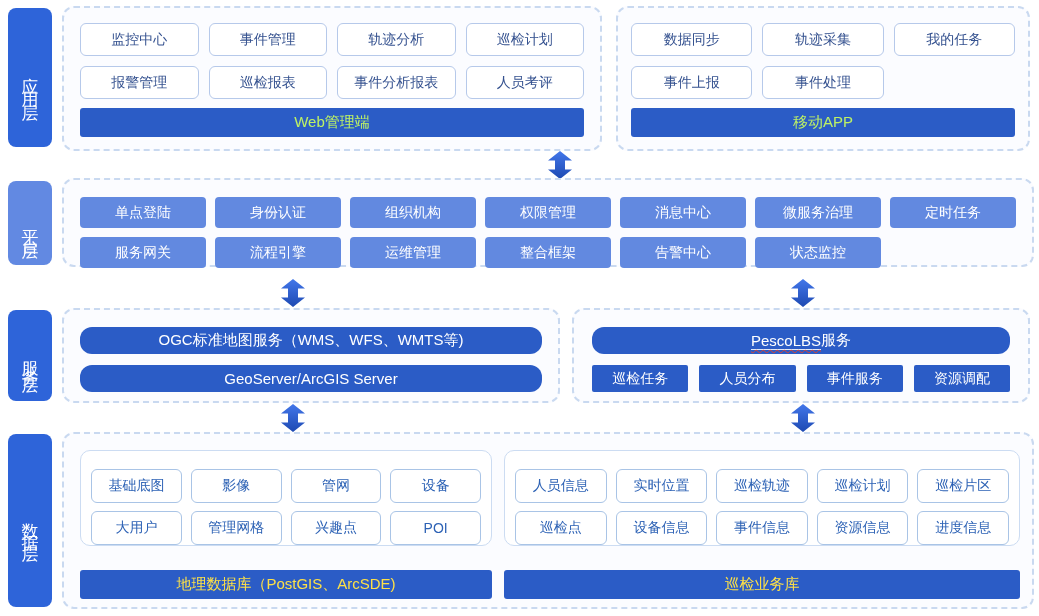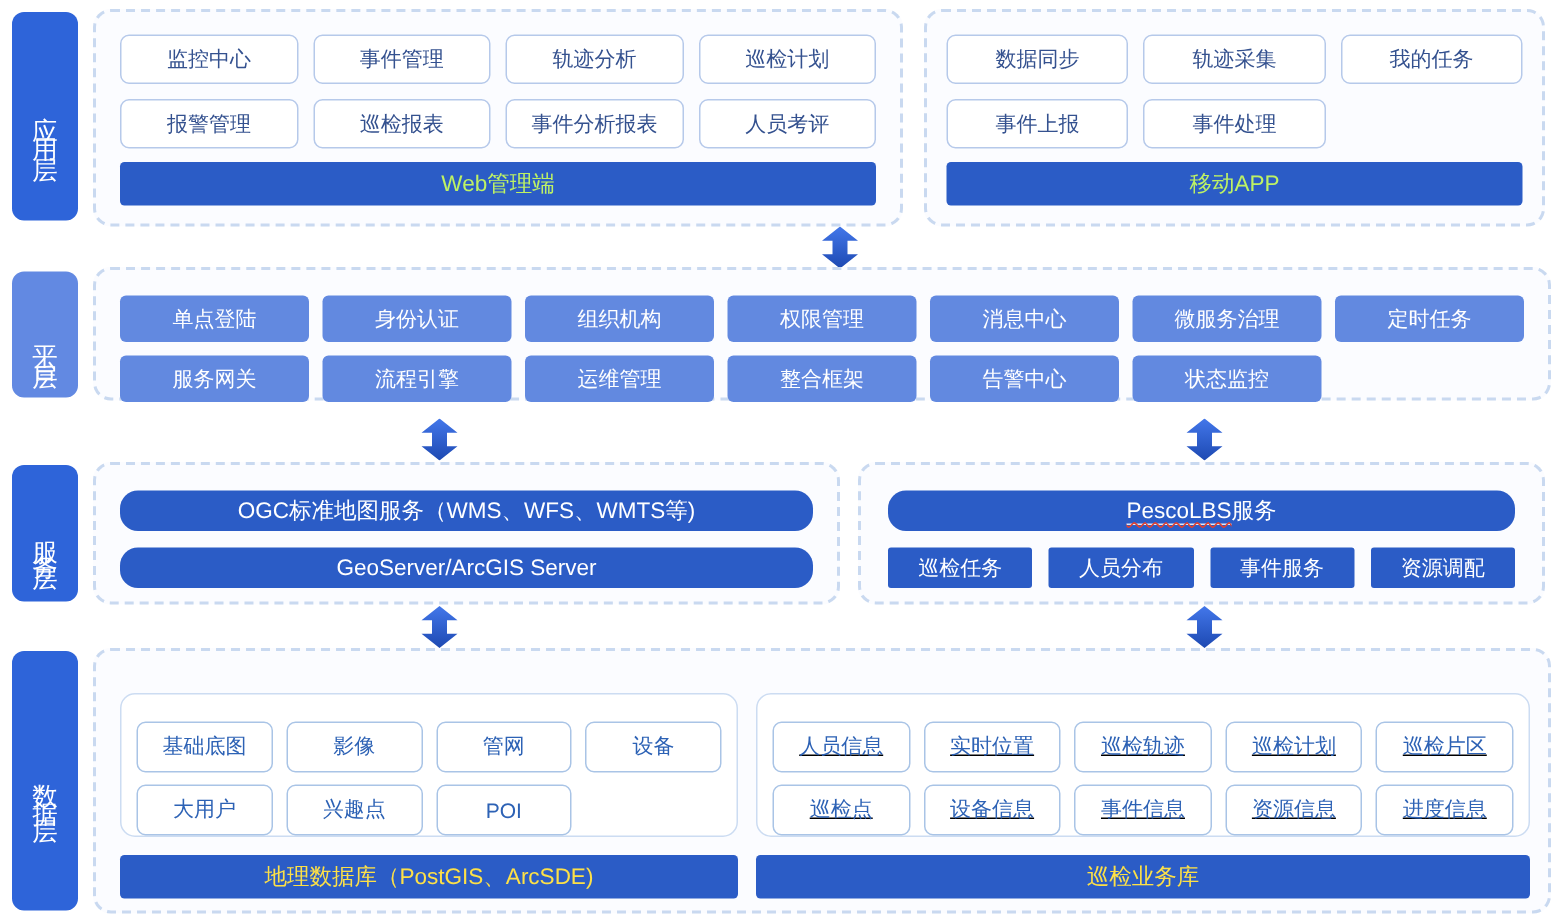--- a/index.html
+++ b/index.html
@@ -88,25 +88,25 @@
     color:#ffffff;font-size:14px;white-space:nowrap;
   }
   .spellname{
     border-bottom:1px solid rgba(255,255,255,.85);
     text-decoration:underline wavy var(--spellcheck-red);
     text-decoration-thickness:1px;text-underline-offset:3px;
   }
 
   
   .databox{
-    position:absolute;top:28px;height:96px;background:#ffffff;
+    position:absolute;top:16px;height:96px;background:#ffffff;
     border:1px solid var(--box-border);border-radius:10px;
   }
   #geo-data-box{left:16px;width:412px;padding:18px 10px;}
-  #business-data-box{left:440px;width:516px;padding:18px 10px;text-decoration:underline;}
+  #business-data-box{left:440px;width:516px;padding:18px 10px;}
   .dgrid{display:grid;grid-gap:8px 9px;}
   .cols5{grid-template-columns:repeat(5,1fr);}
   .dbtn{
     height:34px;background:#ffffff;border:1px solid var(--data-button-border);
     border-radius:6px;display:flex;align-items:center;justify-content:center;
     color:var(--data-button-text);font-size:14px;white-space:nowrap;
   }
   .dbar{
     position:absolute;top:136px;height:29px;background:var(--bar-blue);border-radius:3px;
     display:flex;align-items:center;justify-content:center;color:#fde047;font-size:15px;
@@ -223,20 +223,21 @@
 
   <div class="dashed" id="data-group">
 
     <div class="databox" id="geo-data-box">
       <div class="dgrid cols4">
         <div class="dbtn">基础底图</div>
         <div class="dbtn">影像</div>
         <div class="dbtn">管网</div>
         <div class="dbtn">设备</div>
         <div class="dbtn">大用户</div>
+        <div class="dbtn">管理网格</div>
         <div class="dbtn">兴趣点</div>
         <div class="dbtn">POI</div>
       </div>
     </div>
 
     <div class="databox" id="business-data-box">
       <div class="dgrid cols5">
         <div class="dbtn">人员信息</div>
         <div class="dbtn">实时位置</div>
         <div class="dbtn">巡检轨迹</div>

